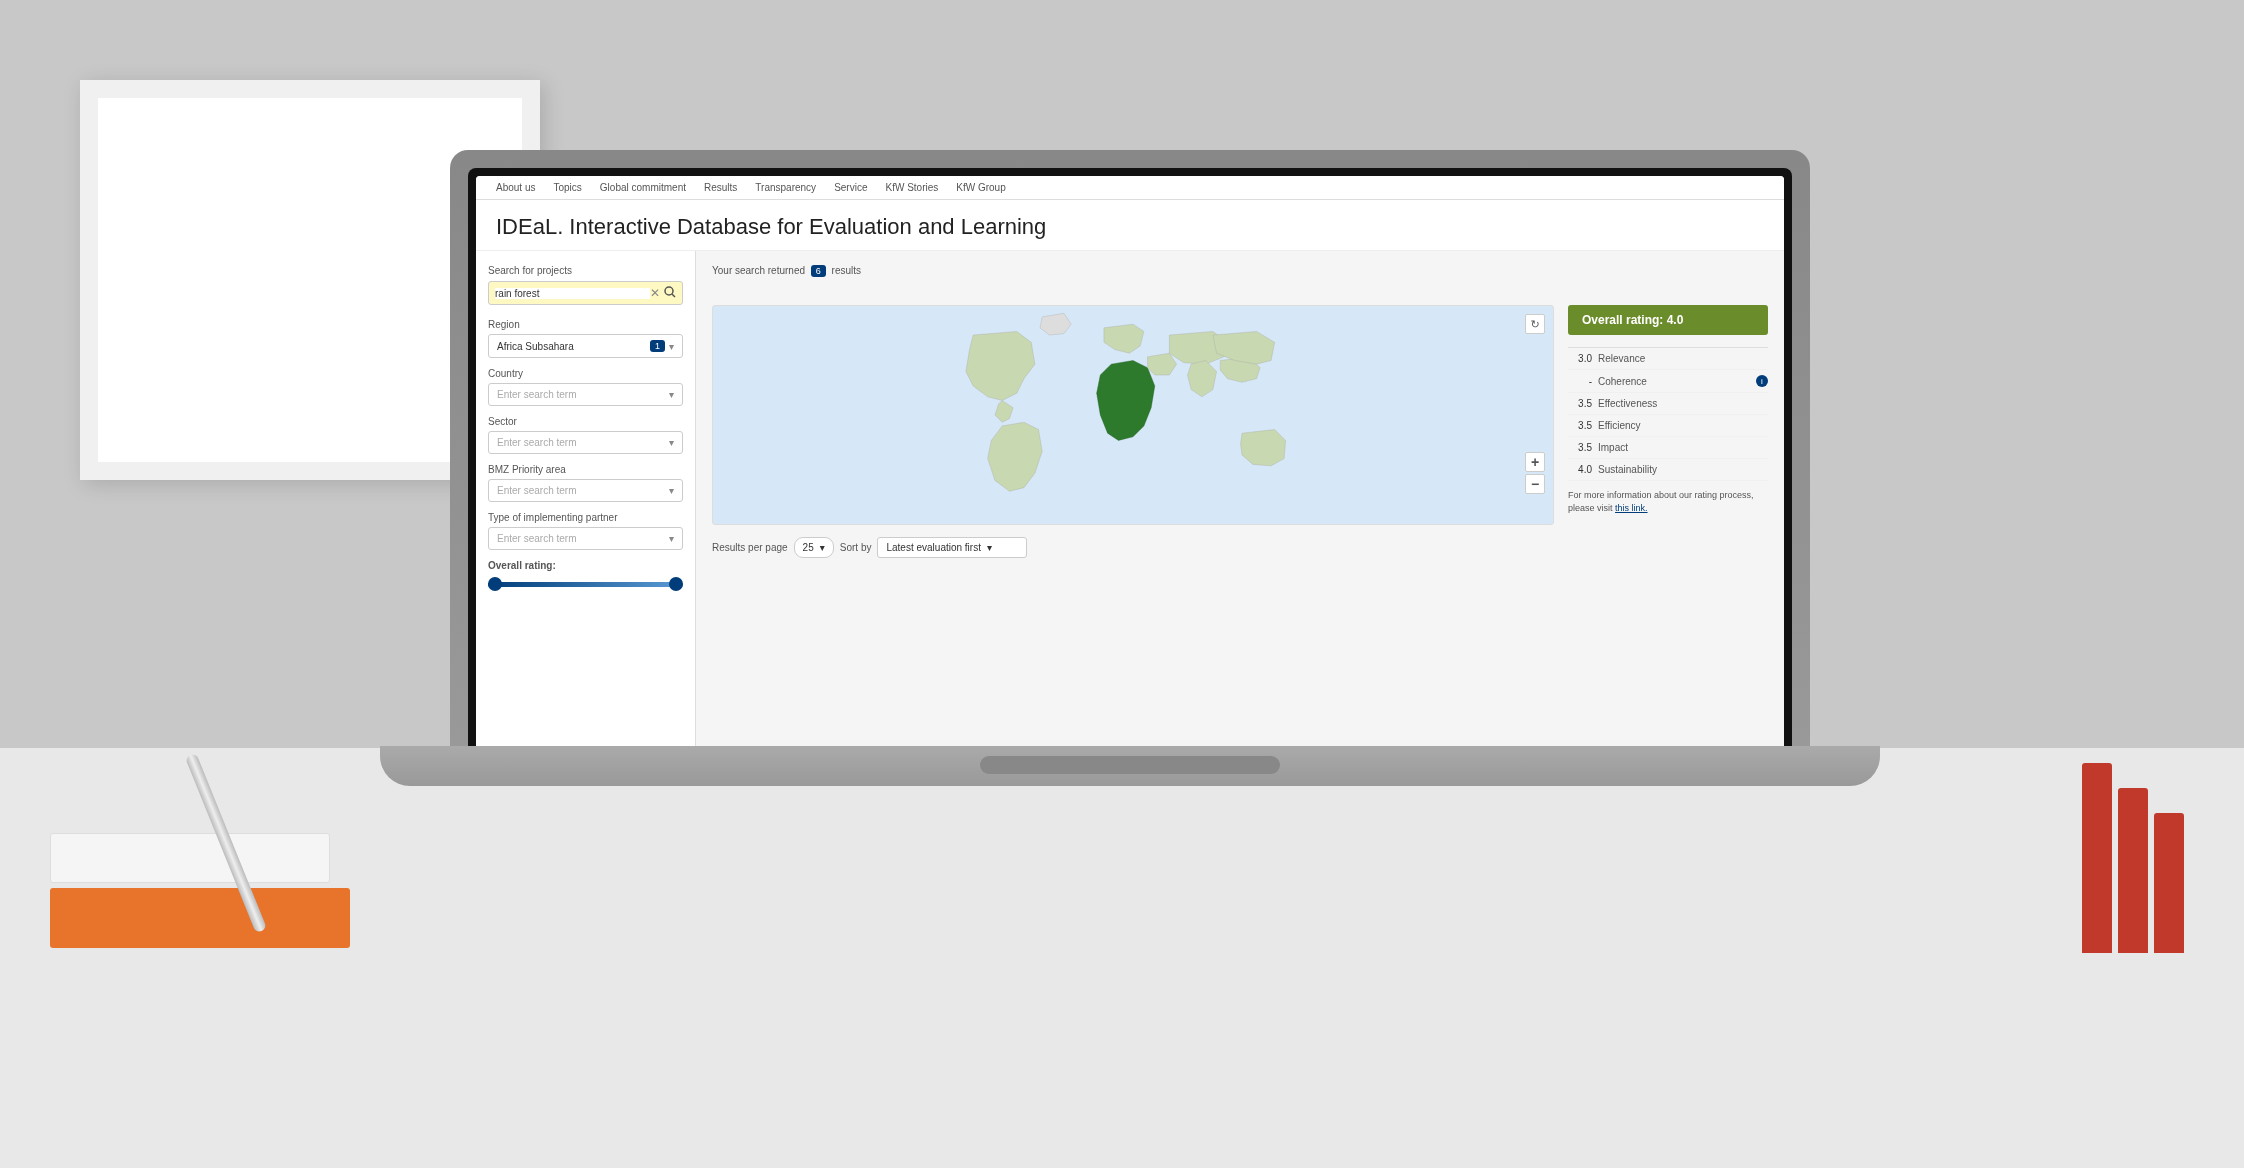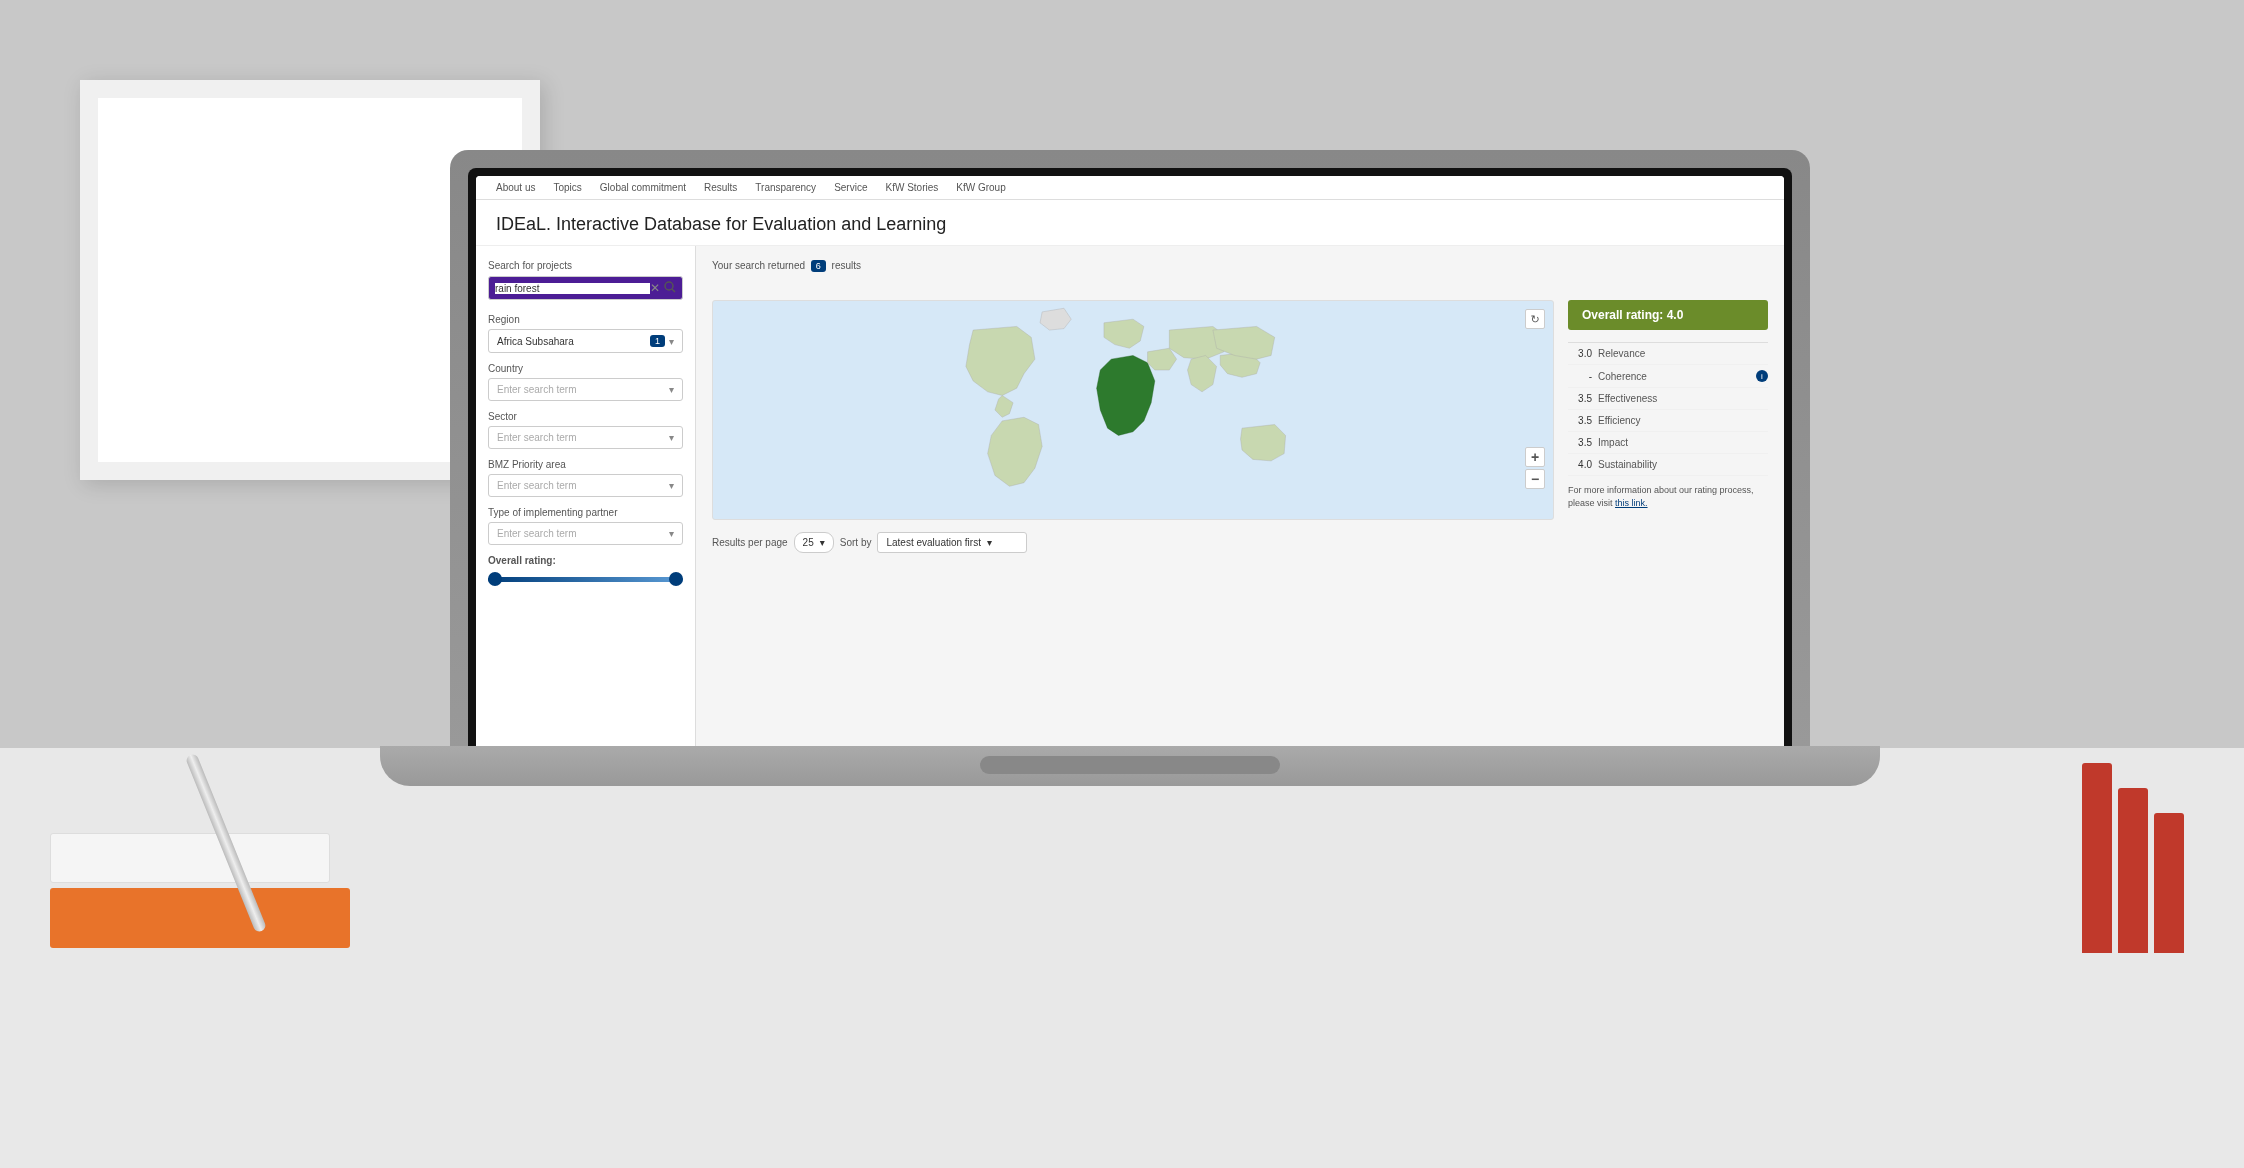--- a/index.html
+++ b/index.html
@@ -168,21 +168,21 @@
       white-space: nowrap;
     }
 
     
     .page-header {
       background: #fff;
       padding: 14px 20px 10px 20px;
       border-bottom: 1px solid #eee;
     }
     .page-title {
-      font-size: 18px;
+      font-size: 22px;
       font-weight: normal;
       color: #222;
     }
 
     
     .main-layout {
       display: flex;
       height: calc(100% - 65px);
       background: #f5f5f5;
     }
@@ -203,21 +203,21 @@
       display: block;
       margin-bottom: 5px;
     }
 
     .search-input-wrap {
       display: flex;
       align-items: center;
       border: 1px solid #ccc;
       border-radius: 3px;
       padding: 4px 6px;
-      background: #4c1d95;
+      background: #fef9c3;
       margin-bottom: 14px;
     }
     .search-input-wrap input {
       border: none;
       outline: none;
       font-size: 10px;
       flex: 1;
       color: #333;
     }
     .search-clear-btn {

